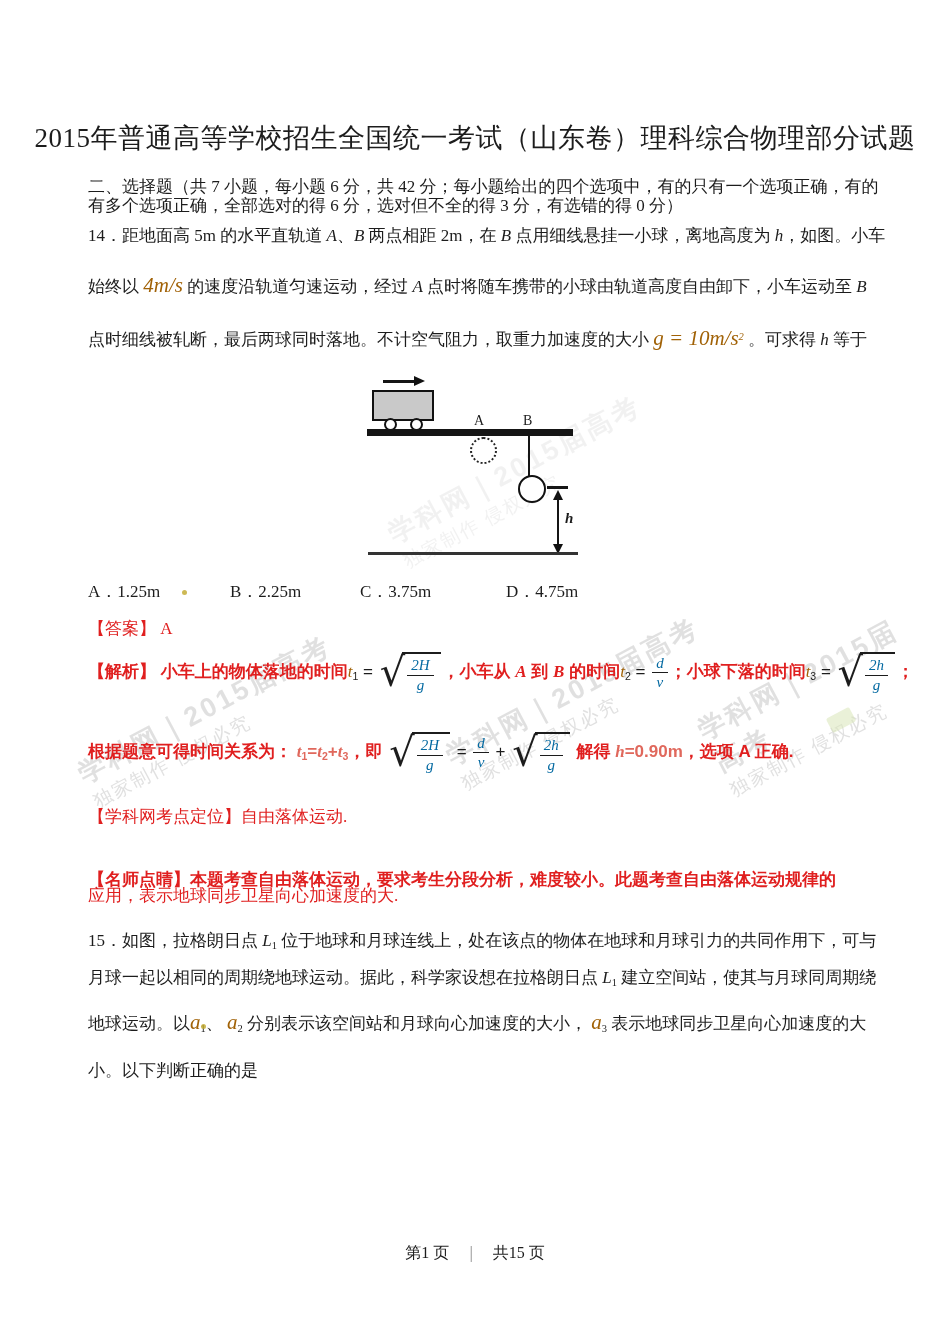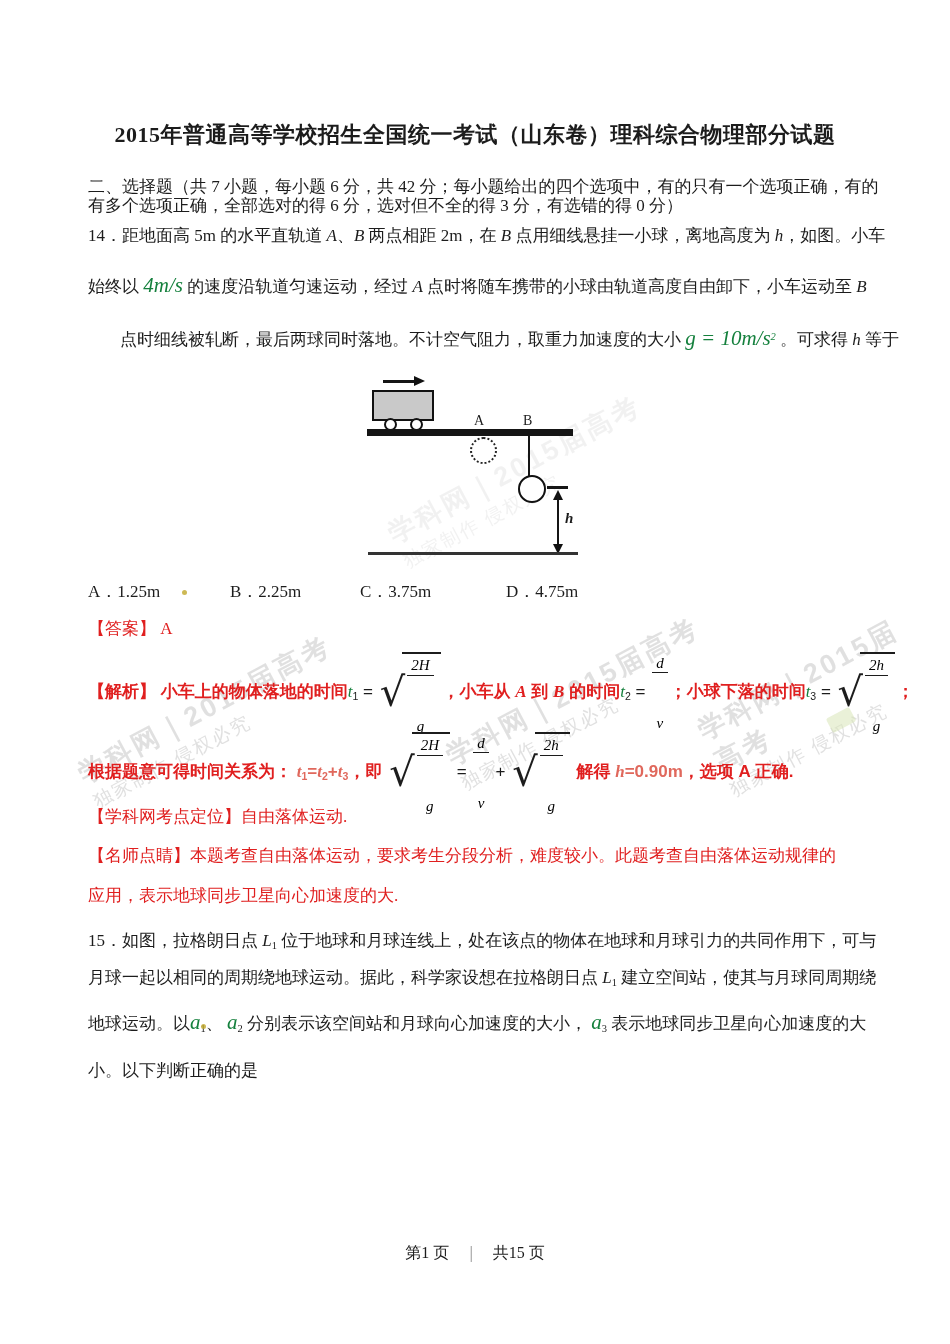--- a/index.html
+++ b/index.html
@@ -1,36 +1,36 @@
 <!DOCTYPE html>
 <html><head>
 <meta charset="utf-8">
 <style>
   html,body{margin:0;padding:0;}
   body{width:950px;height:1344px;position:relative;background:#ffffff;overflow:hidden;
        font-family:"Liberation Serif","DejaVu Serif",serif;color:#1c1c1c;}
   .abs{position:absolute;}
   .line{position:absolute;left:88px;white-space:nowrap;font-size:17px;z-index:2;}
   .ctr{left:0;width:950px;text-align:center;}
-  .title{font-size:22px;font-weight:bold;letter-spacing:0.5px;}
+  .title{font-size:27px;font-weight:normal;letter-spacing:0.5px;}
   .red{color:#e01f1f;}
   .fred{color:#e0685c;}
   .blk{color:#1c1c1c;}
   .it{font-style:italic;font-family:"Liberation Serif",serif;}
-  .fml{font-style:italic;font-family:"Liberation Serif",serif;color:#15803d;}
+  .fml{font-style:italic;font-family:"Liberation Serif",serif;color:#a16207;}
   .big{font-size:21px;}
   .sub{font-size:0.62em;vertical-align:-0.28em;}
   .sup{font-size:0.62em;vertical-align:0.5em;}
   .ana{font-family:"Liberation Sans","DejaVu Sans",sans-serif;font-weight:700;}
   .ana .fml,.ana .blk{font-weight:400;}
   .serifline{font-family:"Liberation Serif","DejaVu Serif",serif;font-weight:400;}
   
   .frac{display:inline-flex;flex-direction:column;align-items:center;vertical-align:middle;
-        font-family:"Liberation Serif",serif;font-style:italic;color:#000000;
-        font-size:15px;line-height:1.1;margin:0 2px;font-weight:400;gap:41px;}
+        font-family:"Liberation Serif",serif;font-style:italic;color:#0369a1;
+        font-size:15px;line-height:1.1;margin:0 2px;font-weight:400;}
   .frac .fn{border-bottom:1.5px solid #1c1c1c;padding:0 4px 1px;}
   .frac .fd{padding-top:1px;}
   
   .sqrt{display:inline-flex;align-items:center;vertical-align:middle;color:#1c1c1c;margin:0 2px;font-weight:400;}
   .sqrt .rad{font-family:"DejaVu Serif",serif;font-size:40px;line-height:0.85;font-weight:400;transform:translateY(-1px);}
   .sqrt .rc{border-top:2px solid #1c1c1c;padding:3px 5px 0 3px;margin-left:-3px;}
   
   .opt{position:absolute;top:0;}
   
   #figure{left:366px;top:374px;width:216px;height:188px;z-index:2;}
@@ -55,21 +55,21 @@
 </head>
 <body>
 
 <div class="line ctr title" style="top:120px;">2015年普通高等学校招生全国统一考试（山东卷）理科综合物理部分试题</div>
 
 <div class="line" style="top:175px;">二、选择题（共 7 小题，每小题 6 分，共 42 分；每小题给出的四个选项中，有的只有一个选项正确，有的</div>
 <div class="line" style="top:194px;">有多个选项正确，全部选对的得 6 分，选对但不全的得 3 分，有选错的得 0 分）</div>
 
 <div class="line" style="top:224px;"><span>14．距地面高 5m 的水平直轨道 </span><span class="it">A</span><span>、</span><span class="it">B</span><span> 两点相距 2m，在 </span><span class="it">B</span><span> 点用细线悬挂一小球，离地高度为 </span><span class="it">h</span><span>，如图。小车</span></div>
 <div class="line" style="top:273px;"><span>始终以 </span><span class="fml big">4m/s</span><span> 的速度沿轨道匀速运动，经过 </span><span class="it">A</span><span> 点时将随车携带的小球由轨道高度自由卸下，小车运动至 </span><span class="it">B</span></div>
-<div class="line" style="top:326px;margin-left:32px;"><span>点时细线被轧断，最后两球同时落地。不计空气阻力，取重力加速度的大小 </span><span class="fml big">g</span><span class="fml big"> = 10m/s</span><span class="fml sup">2</span><span> 。可求得 </span><span class="it">h</span><span> 等于</span></div>
+<div class="line" style="top:326px;"><span>点时细线被轧断，最后两球同时落地。不计空气阻力，取重力加速度的大小 </span><span class="fml big">g</span><span class="fml big"> = 10m/s</span><span class="fml sup">2</span><span> 。可求得 </span><span class="it">h</span><span> 等于</span></div>
 
 <div class="abs" id="figure">
   <div class="blkbar" style="left:17px;top:6px;width:33px;height:2.5px;"></div>
   <div class="arrowhead-r" style="left:48px;top:2px;"></div>
   <div class="abs" style="left:6px;top:16px;width:58px;height:27px;background:#c9c9c9;border:2px solid #111;"></div>
   <div class="abs" style="left:18px;top:44px;width:9px;height:9px;border:2px solid #111;border-radius:50%;background:#fff;"></div>
   <div class="abs" style="left:44px;top:44px;width:9px;height:9px;border:2px solid #111;border-radius:50%;background:#fff;"></div>
   <div class="blkbar" style="left:1px;top:55px;width:206px;height:7px;"></div>
   <div class="figlabel" style="left:108px;top:39px;">A</div>
   <div class="figlabel" style="left:157px;top:39px;">B</div>
@@ -123,21 +123,21 @@
       <span class="fn">d</span>
       <span class="fd">v</span>
     </span><span class="blk"> + </span><span class="sqrt">
       <span class="rad">√</span>
       <span class="rc"><span class="frac">
           <span class="fn">2h</span>
           <span class="fd">g</span>
         </span></span>
     </span><span class="red"> 解得 </span><span class="fred it">h</span><span class="fred">=0.90m</span><span class="red">，选项 A 正确.</span></div>
 <div class="line red serifline" style="top:805px;">【学科网考点定位】自由落体运动.</div>
-<div class="line red serifline" style="top:844px;">【名师点睛】本题考查自由落体运动，要求考生分段分析，难度较小。此题考查自由落体运动规律的</div>
+<div class="line red serifline" style="top:868px;font-weight:bold;">【名师点睛】本题考查自由落体运动，要求考生分段分析，难度较小。此题考查自由落体运动规律的</div>
 <div class="line red serifline" style="top:884px;">应用，表示地球同步卫星向心加速度的大.</div>
 
 <div class="line" style="top:929px;"><span>15．如图，拉格朗日点 </span><span class="it">L</span><span class="sub">1</span><span> 位于地球和月球连线上，处在该点的物体在地球和月球引力的共同作用下，可与</span></div>
 <div class="line" style="top:966px;"><span>月球一起以相同的周期绕地球运动。据此，科学家设想在拉格朗日点 </span><span class="it">L</span><span class="sub">1</span><span> 建立空间站，使其与月球同周期绕</span></div>
 <div class="line" style="top:1010px;"><span>地球运动。以</span><span class="fml big">a</span><span class="sub">1</span><span>、 </span><span class="fml big">a</span><span class="sub">2</span><span> 分别表示该空间站和月球向心加速度的大小， </span><span class="fml big">a</span><span class="sub">3</span><span> 表示地球同步卫星向心加速度的大</span></div>
 <div class="line" style="top:1059px;">小。以下判断正确的是</div>
 <div class="dot" style="left:201px;top:1024px;"></div>
 
 <div class="wm" style="left:70px;top:690px;">
   <div class="wm1">学科网｜2015届高考</div>

